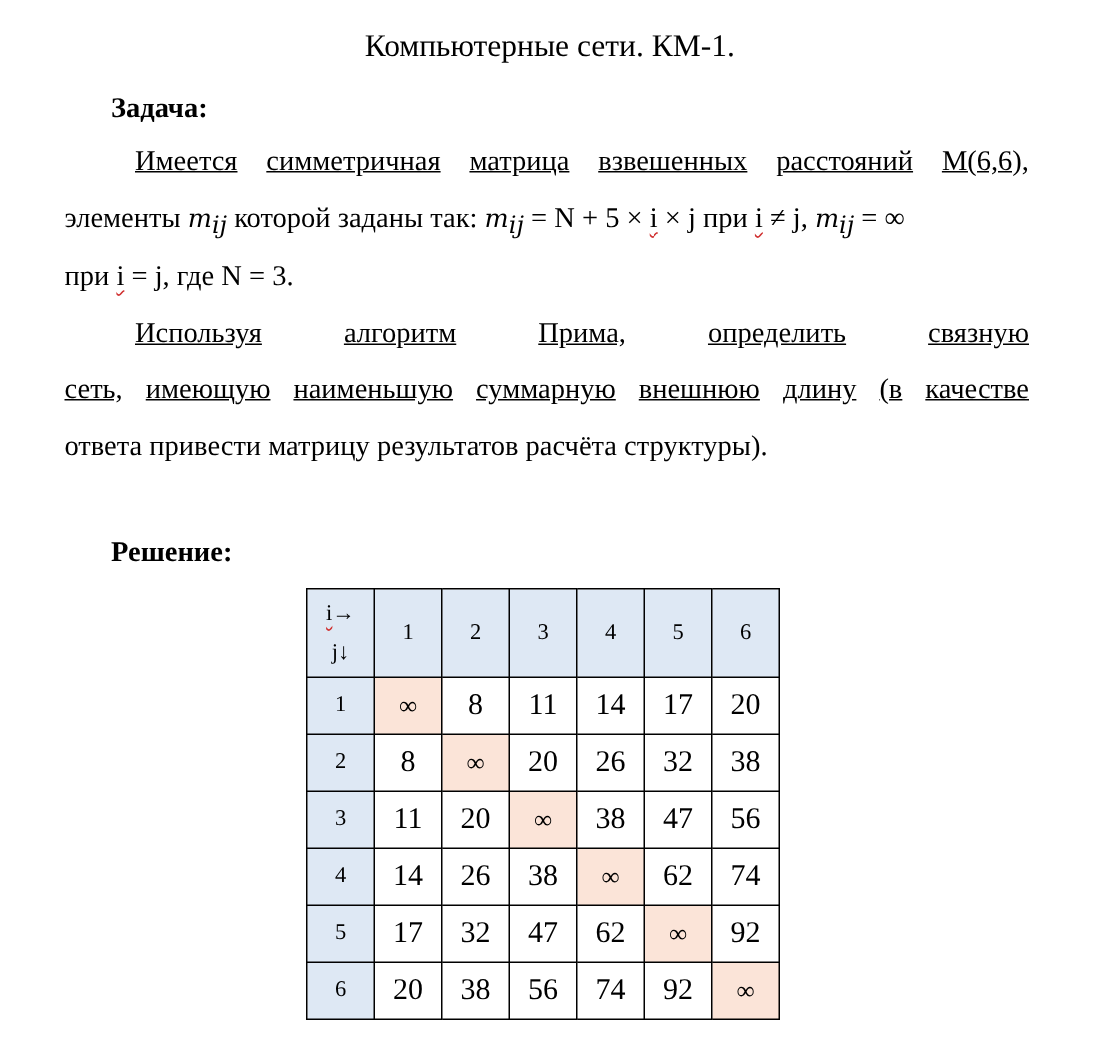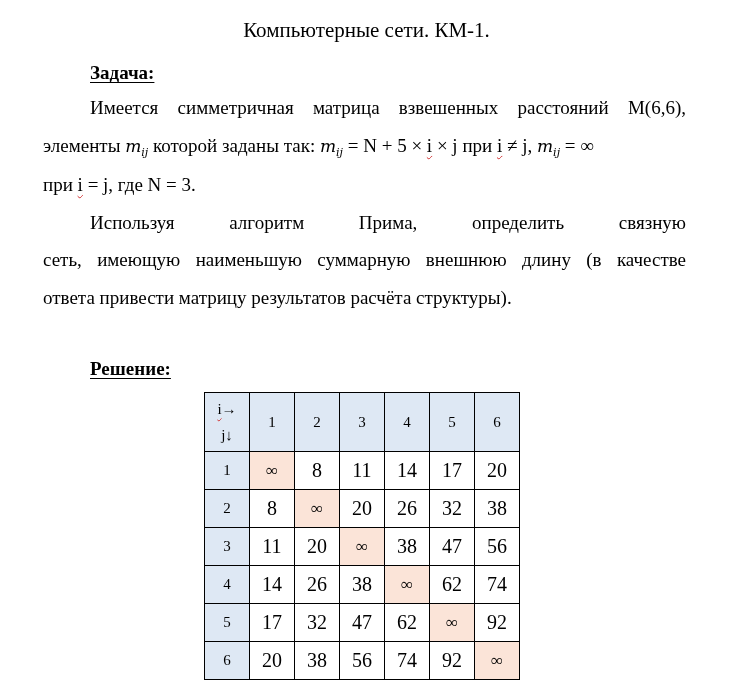--- a/index.html
+++ b/index.html
@@ -5,31 +5,31 @@
   html, body { margin: 0; padding: 0; background: #ffffff; }
   body {
     width: 733px; height: 700px; position: relative; overflow: hidden;
     font-family: "Liberation Serif", serif; color: #000;
   }
   .title {
     position: absolute; top: 18px; left: 0; width: 733px;
     text-align: center; font-size: 21px;
   }
   .heading {
-    position: absolute; left: 90px; font-size: 19px; font-weight: bold;
-    text-decoration: underline; text-underline-offset: 3px;
+    position: absolute; left: 74px; font-size: 19px; font-weight: bold;
+    text-underline-offset: 3px;
   }
   .line {
     position: absolute; left: 43px; width: 643px; font-size: 19px;
     white-space: nowrap;
   }
-  .justify { display: flex; justify-content: space-between; }
+  .justify { display: flex; justify-content: space-between; text-decoration: underline; }
   .indent { left: 90px; width: 596px; }
   .math { font-style: italic; font-family: "DejaVu Serif", serif; font-size: 17px; }
-  .math sub { font-size: 11px; vertical-align: -4px; }
+  .math sub { font-size: 16px; vertical-align: -4px; }
   .squig {
     text-decoration: underline wavy #d03030; text-decoration-thickness: 1px;
     text-underline-offset: 3px;
   }
   table.matrix {
     position: absolute; left: 204px; top: 392px;
     border-collapse: collapse;
   }
   table.matrix td {
     border: 1.5px solid #000; width: 44px; text-align: center;

